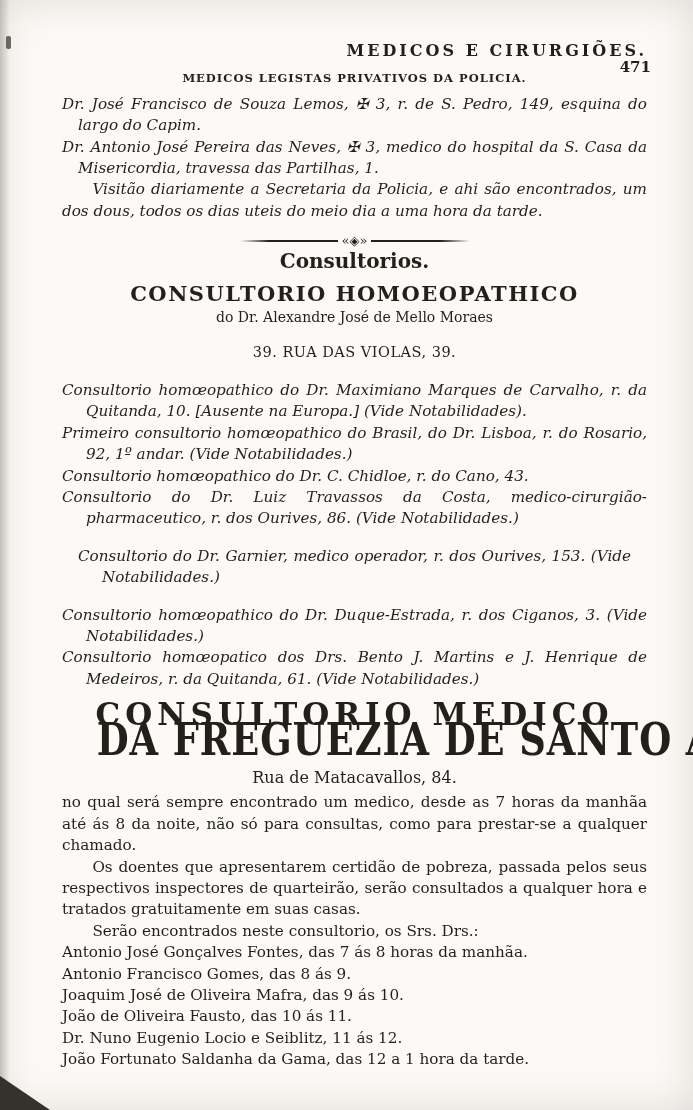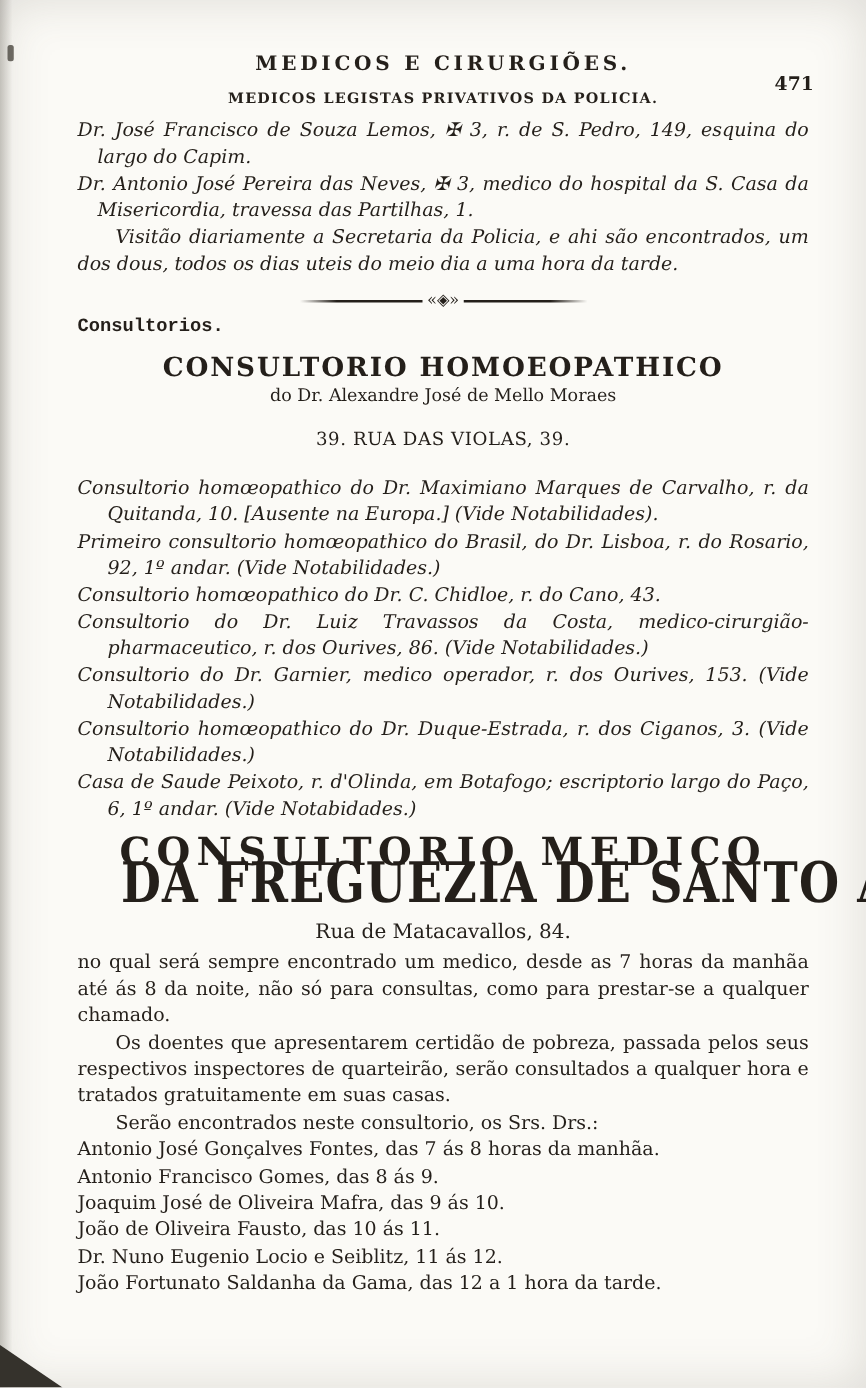--- a/index.html
+++ b/index.html
@@ -5,35 +5,35 @@
   html,body{margin:0;padding:0;}
   .page{
     width:693px;height:1110px;position:relative;overflow:hidden;
     background:#fbfaf6;
     box-shadow:inset 0 0 40px rgba(90,85,70,.18);
     font-family:"DejaVu Serif","Liberation Serif",serif;
     color:#241f1a;
   }
   .content{padding:40px 46px 0 62px;font-size:15.2px;line-height:21.4px;}
   
-  .running-head{position:relative;text-align:center;margin-bottom:6px;}
+  .running-head{position:relative;text-align:right;margin-bottom:6px;}
   .running-title{font-weight:bold;letter-spacing:3px;font-size:16px;}
   .page-number{position:absolute;right:-4px;top:17px;font-weight:bold;font-size:15px;}
   .subheading{text-align:center;font-weight:bold;font-size:11.5px;letter-spacing:1px;margin-bottom:4px;}
   
   .entry{text-align:justify;padding-left:16px;text-indent:-16px;}
   .entry-c{text-align:justify;padding-left:24px;text-indent:-24px;}
   .para-indent{text-align:justify;text-indent:2em;}
   .para-flush{text-align:justify;}
   
   .divider{display:flex;align-items:center;justify-content:center;margin:12px auto 4px;width:230px;}
   .divider .rule{flex:1;height:2px;background:linear-gradient(to right,rgba(36,31,26,0) 0%,#241f1a 30%,#241f1a 100%);}
   .divider .rule.right{background:linear-gradient(to left,rgba(36,31,26,0) 0%,#241f1a 30%,#241f1a 100%);}
   .divider .orn{font-size:13px;padding:0 4px;line-height:1;}
-  .consultorios-head{text-align:left;font-weight:bold;font-size:15px;margin-bottom:10px;font-family:Liberation Mono, monospace;}
+  .consultorios-head{text-align:center;font-weight:bold;font-size:20px;margin-bottom:10px;}
   
   .homeo-title{text-align:center;font-weight:bold;font-size:21px;letter-spacing:1.5px;margin-top:4px;}
   .homeo-sub{text-align:center;font-size:14px;margin-top:3px;}
   .homeo-addr{text-align:center;font-size:14.5px;letter-spacing:.5px;margin-top:14px;margin-bottom:16px;}
   .entries{margin-bottom:10px;font-style:italic;}
   
   .big-title1{text-align:center;font-weight:bold;font-size:31px;letter-spacing:5px;margin-top:14px;white-space:nowrap;}
   .big-title2{text-align:center;margin-top:2px;}
   .big-title2 span{display:inline-block;font-weight:bold;font-size:40px;letter-spacing:1px;transform:scale(.92,1.12);transform-origin:center;white-space:nowrap;}
   .big-addr{text-align:center;font-size:16px;margin-top:8px;}
@@ -75,23 +75,23 @@
 
     <div class="homeo-title">CONSULTORIO HOMOEOPATHICO</div>
     <div class="homeo-sub">do Dr. Alexandre José de Mello Moraes</div>
     <div class="homeo-addr">39. RUA DAS VIOLAS, 39.</div>
 
     <div class="entries">
       <p class="entry-c" style="margin:0;">Consultorio homœopathico do Dr. Maximiano Marques de Carvalho, r. da Quitanda, 10. [Ausente na Europa.] (Vide Notabilidades).</p>
       <p class="entry-c" style="margin:0;">Primeiro consultorio homœopathico do Brasil, do Dr. Lisboa, r. do Rosario, 92, 1º andar. (Vide Notabilidades.)</p>
       <p class="entry-c" style="margin:0;">Consultorio homœopathico do Dr. C. Chidloe, r. do Cano, 43.</p>
       <p class="entry-c" style="margin:0;">Consultorio do Dr. Luiz Travassos da Costa, medico-cirurgião-pharmaceutico, r. dos Ourives, 86. (Vide Notabilidades.)</p>
-      <p class="entry-c" style="margin:0;">Consultorio do Dr. Garnier, medico operador, r. dos Ourives, 153. (Vide Notabilidades.)</p>
+      <p class="entry-c" style="margin:16px;">Consultorio do Dr. Garnier, medico operador, r. dos Ourives, 153. (Vide Notabilidades.)</p>
       <p class="entry-c" style="margin:0;">Consultorio homœopathico do Dr. Duque-Estrada, r. dos Ciganos, 3. (Vide Notabilidades.)</p>
-      <p class="entry-c" style="margin:0;">Casa de Saude Peixoto, r. d'Olinda, em Botafogo; escriptorio largo do Paço, 6, 1º andar. (Vide Notabidades.)</p>
+      <p class="entry-c" style="margin:0;">Consultorio homœopatico dos Drs. Bento J. Martins e J. Henrique de Medeiros, r. da Quitanda, 61. (Vide Notabilidades.)</p>
     </div>
 
     <div class="big-title1">CONSULTORIO MEDICO</div>
     <div class="big-title2">
       <span>DA FREGUEZIA DE SANTO ANTONIO</span>
     </div>
     <div class="big-addr">Rua de Matacavallos, 84.</div>
 
     <p class="para-flush" style="margin:4px 0 0;">no qual será sempre encontrado um medico, desde as 7 horas da manhãa até ás 8 da noite, não só para consultas, como para prestar-se a qualquer chamado.</p>
     <p class="para-indent" style="margin:0;">Os doentes que apresentarem certidão de pobreza, passada pelos seus respectivos inspectores de quarteirão, serão consultados a qualquer hora e tratados gratuitamente em suas casas.</p>

